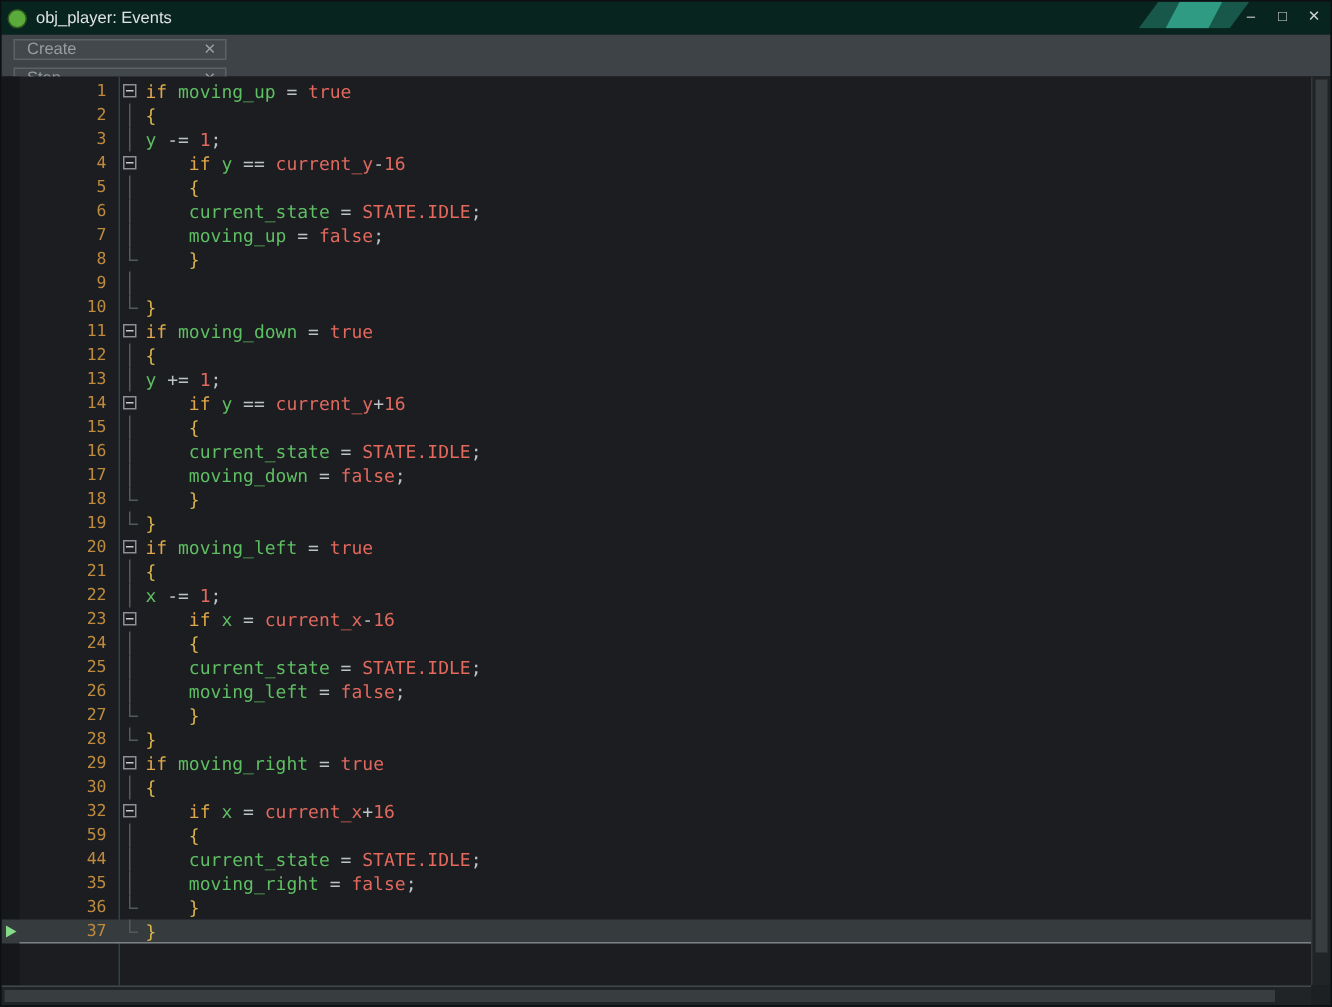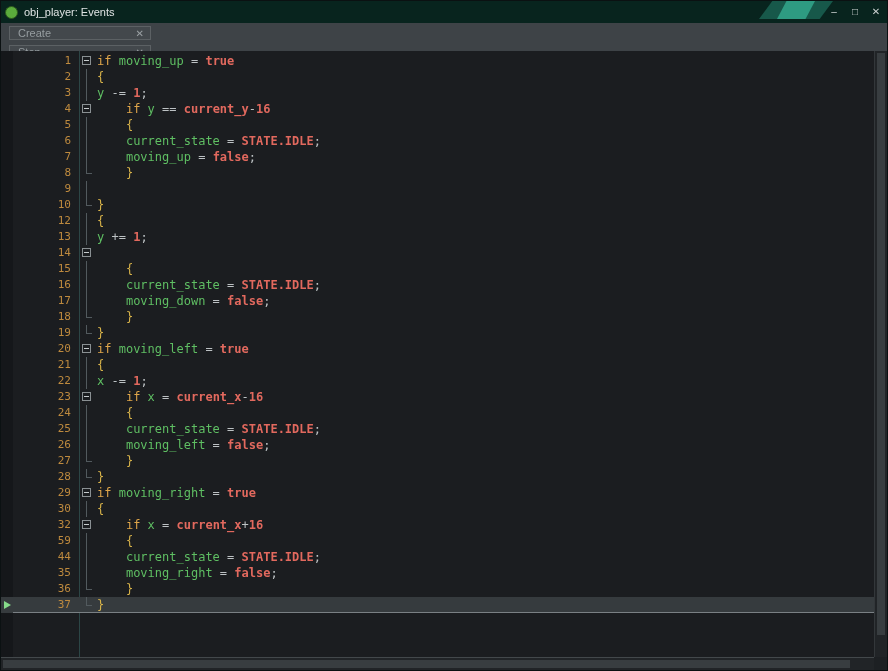--- a/index.html
+++ b/index.html
@@ -63,21 +63,21 @@
   .foldcol{width:16px;flex:none;position:relative;}
   .fold-box::before{content:"";position:absolute;left:3px;top:3px;width:9px;height:9px;
     border:1px solid #8A9093;background:#1B1D20;box-sizing:border-box;}
   .fold-box::after{content:"";position:absolute;left:5px;top:7px;width:5px;border-top:1px solid #C6CBCD;}
   .fold-line::before{content:"";position:absolute;left:7px;top:0;bottom:0;border-left:1px solid #525A5E;}
   .fold-end::before{content:"";position:absolute;left:7px;top:0;height:8px;width:5px;
     border-left:1px solid #525A5E;border-bottom:1px solid #525A5E;}
   .codeline{white-space:pre;padding-left:2px;color:var(--plain);}
   .tk-k{color:var(--keyword);}
   .tk-v{color:var(--variable);}
-  .tk-c{color:var(--constant);font-weight:bold;}
+  .tk-c{color:var(--constant);}
   .tk-o{color:var(--operator);}
   .tk-b{color:var(--brace);}
   .tk-p{color:var(--plain);}
 
   
   .vscroll{position:absolute;top:0;right:0;bottom:13px;width:13px;background:#212427;
     border-left:1px solid #33373A;box-sizing:border-box;}
   .vscroll .thumb{position:absolute;top:2px;left:2px;right:2px;height:96%;background:#383D40;}
   .hscroll{position:absolute;left:0;right:13px;bottom:0;height:13px;background:#212427;
     border-top:1px solid #43484B;box-sizing:border-box;}
@@ -181,34 +181,41 @@
           <span class="codeline"></span>
         </div>
         <div class="row">
           <span class="margin"></span>
           <span class="num">10</span>
           <span class="foldcol fold-end"></span>
           <span class="codeline"><span class="tk-b">}</span></span>
         </div>
         <div class="row">
           <span class="margin"></span>
+          <span class="num">11</span>
+          <span class="foldcol fold-box"></span>
+          <span class="codeline"><span class="tk-k">if</span><span class="tk-p"> </span><span class="tk-v">moving_down</span><span class="tk-o"> = </span><span class="tk-c">true</span></span>
+        </div>
+        <div class="row">
+          <span class="margin"></span>
           <span class="num">12</span>
           <span class="foldcol fold-line"></span>
           <span class="codeline"><span class="tk-b">{</span></span>
         </div>
         <div class="row">
           <span class="margin"></span>
           <span class="num">13</span>
           <span class="foldcol fold-line"></span>
           <span class="codeline"><span class="tk-v">y</span><span class="tk-o"> += </span><span class="tk-c">1</span><span class="tk-o">;</span></span>
         </div>
         <div class="row">
           <span class="margin"></span>
           <span class="num">14</span>
           <span class="foldcol fold-box"></span>
+          <span class="codeline"><span class="tk-p">    </span><span class="tk-k">if</span><span class="tk-p"> </span><span class="tk-v">y</span><span class="tk-o"> == </span><span class="tk-c">current_y</span><span class="tk-o">+</span><span class="tk-c">16</span></span>
         </div>
         <div class="row">
           <span class="margin"></span>
           <span class="num">15</span>
           <span class="foldcol fold-line"></span>
           <span class="codeline"><span class="tk-p">    </span><span class="tk-b">{</span></span>
         </div>
         <div class="row">
           <span class="margin"></span>
           <span class="num">16</span>

